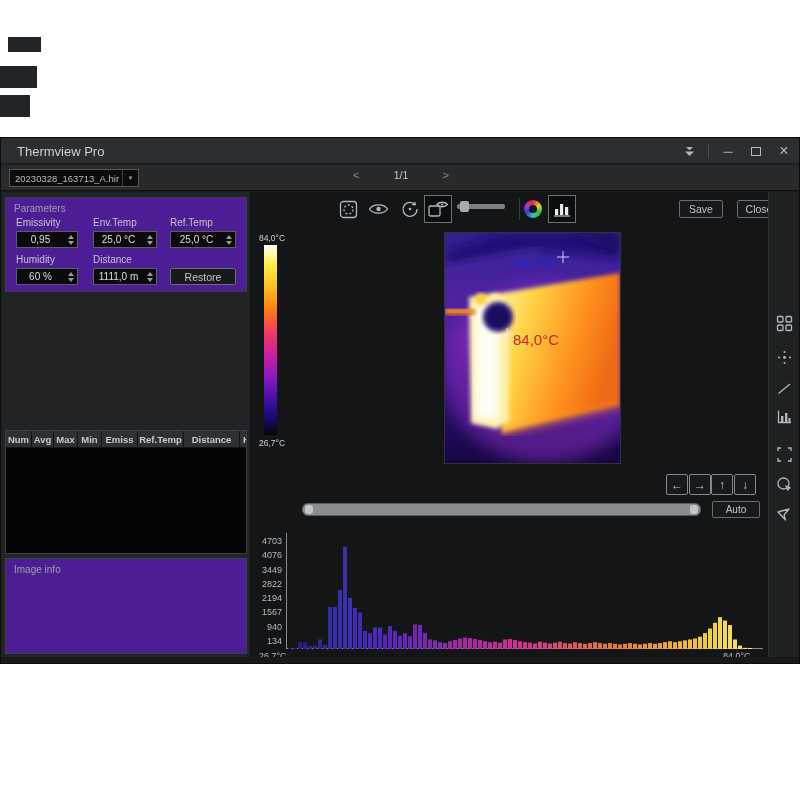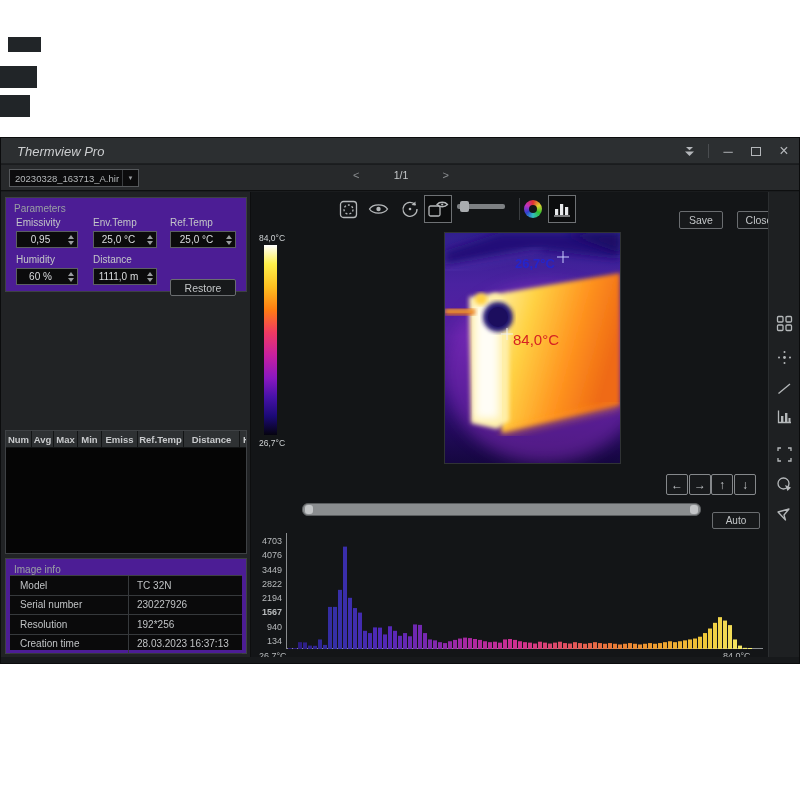--- a/index.html
+++ b/index.html
@@ -7,21 +7,21 @@
 
   .artifact { position:absolute; background:#212528; }
   #artifact1 { left:8px; top:37px; width:33px; height:15px; }
   #artifact2 { left:0; top:66px; width:37px; height:22px; }
   #artifact3 { left:0; top:95px; width:30px; height:22px; }
 
   #app { position:absolute; left:0; top:137px; width:800px; height:527px; background:#1a1c1e; border:1px solid #0b0c0d; }
 
   
   #titlebar { position:absolute; left:0; top:0; width:100%; height:26px; background:#2c2f31; border-bottom:1px solid #1d1f21; }
-  #titlebar .title { position:absolute; left:16px; top:6px; font-size:13px; color:#ccced0;font-style:italic; }
+  #titlebar .title { position:absolute; left:16px; top:6px; font-size:13px; color:#ccced0; }
   .win-controls { position:absolute; right:6px; top:0; height:26px; display:flex; align-items:center; gap:10px; color:#b4b7ba; }
   .win-btn { width:18px; height:18px; display:flex; align-items:center; justify-content:center; font-size:13px; cursor:default; }
   .win-sep { width:1px; height:14px; background:#4a4d50; }
   .maxbox { width:10px; height:9px; border:1.4px solid #b4b7ba; }
 
   
   #navbar { position:absolute; left:0; top:27px; width:100%; height:26px; background:#27292b; border-bottom:1px solid #0e0f10; }
   #file-select { position:absolute; left:8px; top:4px; width:130px; height:18px; background:#0c0c0d; border:1px solid #55585b; display:flex; align-items:center; }
   #file-select .fname { flex:1; font-size:9.5px; color:#b6b9bb; padding-left:5px; white-space:nowrap; overflow:hidden; }
   #file-select .caret { width:16px; height:100%; border-left:1px solid #3a3d40; color:#9a9da0; font-size:6px; display:flex; align-items:center; justify-content:center; }
@@ -35,21 +35,21 @@
   .gbox .gtitle { font-size:10px; color:#9aa0a4; padding:3px 0 0 8px; }
 
   #params-box { left:4px; top:5px; width:242px; height:95px; }
   .pfield { position:absolute; }
   .pfield .plabel { font-size:10px; color:#c3c6c8; margin-bottom:3px; display:block; }
   .spinbox { background:#0b0b0c; border:1px solid #5c5f62; height:17px; display:flex; align-items:center; }
   .spinbox .val { flex:1; text-align:center; font-size:10px; color:#dcdee0; }
   .spin-arrows { width:13px; height:100%; display:flex; flex-direction:column; align-items:center; justify-content:center; gap:2px; }
   .tri-up { width:0; height:0; border-left:3px solid transparent; border-right:3px solid transparent; border-bottom:4px solid #9a9da0; }
   .tri-down { width:0; height:0; border-left:3px solid transparent; border-right:3px solid transparent; border-top:4px solid #9a9da0; }
-  .btn { background:#17191b; border:1px solid #6a6d70; color:#c3c6c8; font-size:10.5px; display:flex; align-items:center; justify-content:center; border-radius:2px;margin-top:11px; }
+  .btn { background:#17191b; border:1px solid #6a6d70; color:#c3c6c8; font-size:10.5px; display:flex; align-items:center; justify-content:center; border-radius:2px; }
 
   #analysis-box { left:4px; top:104px; width:242px; height:130px; }
   #analysis-box .black { position:absolute; left:1px; top:16px; right:1px; bottom:1px; background:#010101; }
 
   #results { position:absolute; left:4px; top:238px; width:242px; height:124px; border:1px solid #3e4144; background:#050505; overflow:hidden; }
   #results-header { display:flex; height:17px; }
   .th { background:#2e3133; border-right:1px solid #121415; border-bottom:1px solid #121415; color:#c8cacc; font-size:9.5px; display:flex; align-items:center; justify-content:center; flex:none;font-weight:bold; }
 
   #info-box { left:4px; top:366px; width:242px; height:96px; }
   #info-table { position:absolute; left:4px; top:16px; right:4px; bottom:3px; background:#0a0a0b; border-top:1px solid #3e4144; }
@@ -216,38 +216,20 @@
             <div class="th" style="width: 24px;">Min</div>
             <div class="th" style="width: 36px;">Emiss</div>
             <div class="th" style="width: 46px;">Ref.Temp</div>
             <div class="th" style="width: 56px;">Distance</div>
             <div class="th" style="width: 14px;">H</div>
           </div>
       </div>
 
       <div id="info-box" class="gbox">
         <span class="gtitle">Image info</span>
-        <div id="info-table">
-            <div class="info-row">
-              <span class="k">Model</span>
-              <span class="v">TC 32N</span>
-            </div>
-            <div class="info-row">
-              <span class="k">Serial number</span>
-              <span class="v">230227926</span>
-            </div>
-            <div class="info-row">
-              <span class="k">Resolution</span>
-              <span class="v">192*256</span>
-            </div>
-            <div class="info-row">
-              <span class="k">Creation time</span>
-              <span class="v">28.03.2023 16:37:13</span>
-            </div>
-          </div>
       </div>
     </div>
 
     <div id="main">
 
       <div class="t-icon iconbtn" id="tool-select">
         <svg width="19" height="19" viewBox="0 0 19 19">
             <rect x="1.5" y="1.5" width="16" height="16" rx="3" class="ic"></rect>
             <circle cx="9.5" cy="9.5" r="4.5" class="ic" stroke-dasharray="2 2"></circle>
           </svg>
@@ -357,21 +339,21 @@
         <div class="cap r"></div>
       </div>
       <div class="btn" id="auto-btn">Auto</div>
 
       <div id="hist-ylabels">
           <div style="top: 8px;">4703</div>
           <div style="top: 22.2651px;">4076</div>
           <div style="top: 36.5303px;">3449</div>
           <div style="top: 50.7954px;">2822</div>
           <div style="top: 65.0834px;">2194</div>
-          <div style="top: 79.3485px; font-weight: bold;">1567</div>
+          <div style="top: 79.3485px;">1567</div>
           <div style="top: 93.6137px;">940</div>
           <div style="top: 107.879px;">134</div>
         </div>
       <div id="hist-axis-y"></div>
       <div id="hist-axis-x"></div>
       <svg id="histo-bars" width="475" height="116">
           <rect x="0" y="115" width="4" height="1" fill="rgb(42,24,120)"></rect>
           <rect x="5" y="115" width="4" height="1" fill="rgb(43,27,125)"></rect>
           <rect x="10" y="109.17456942377206" width="4" height="6.82543057622794" fill="rgb(44,29,130)"></rect>
           <rect x="15" y="109.40208377631299" width="4" height="6.597916223687008" fill="rgb(46,32,136)"></rect>

